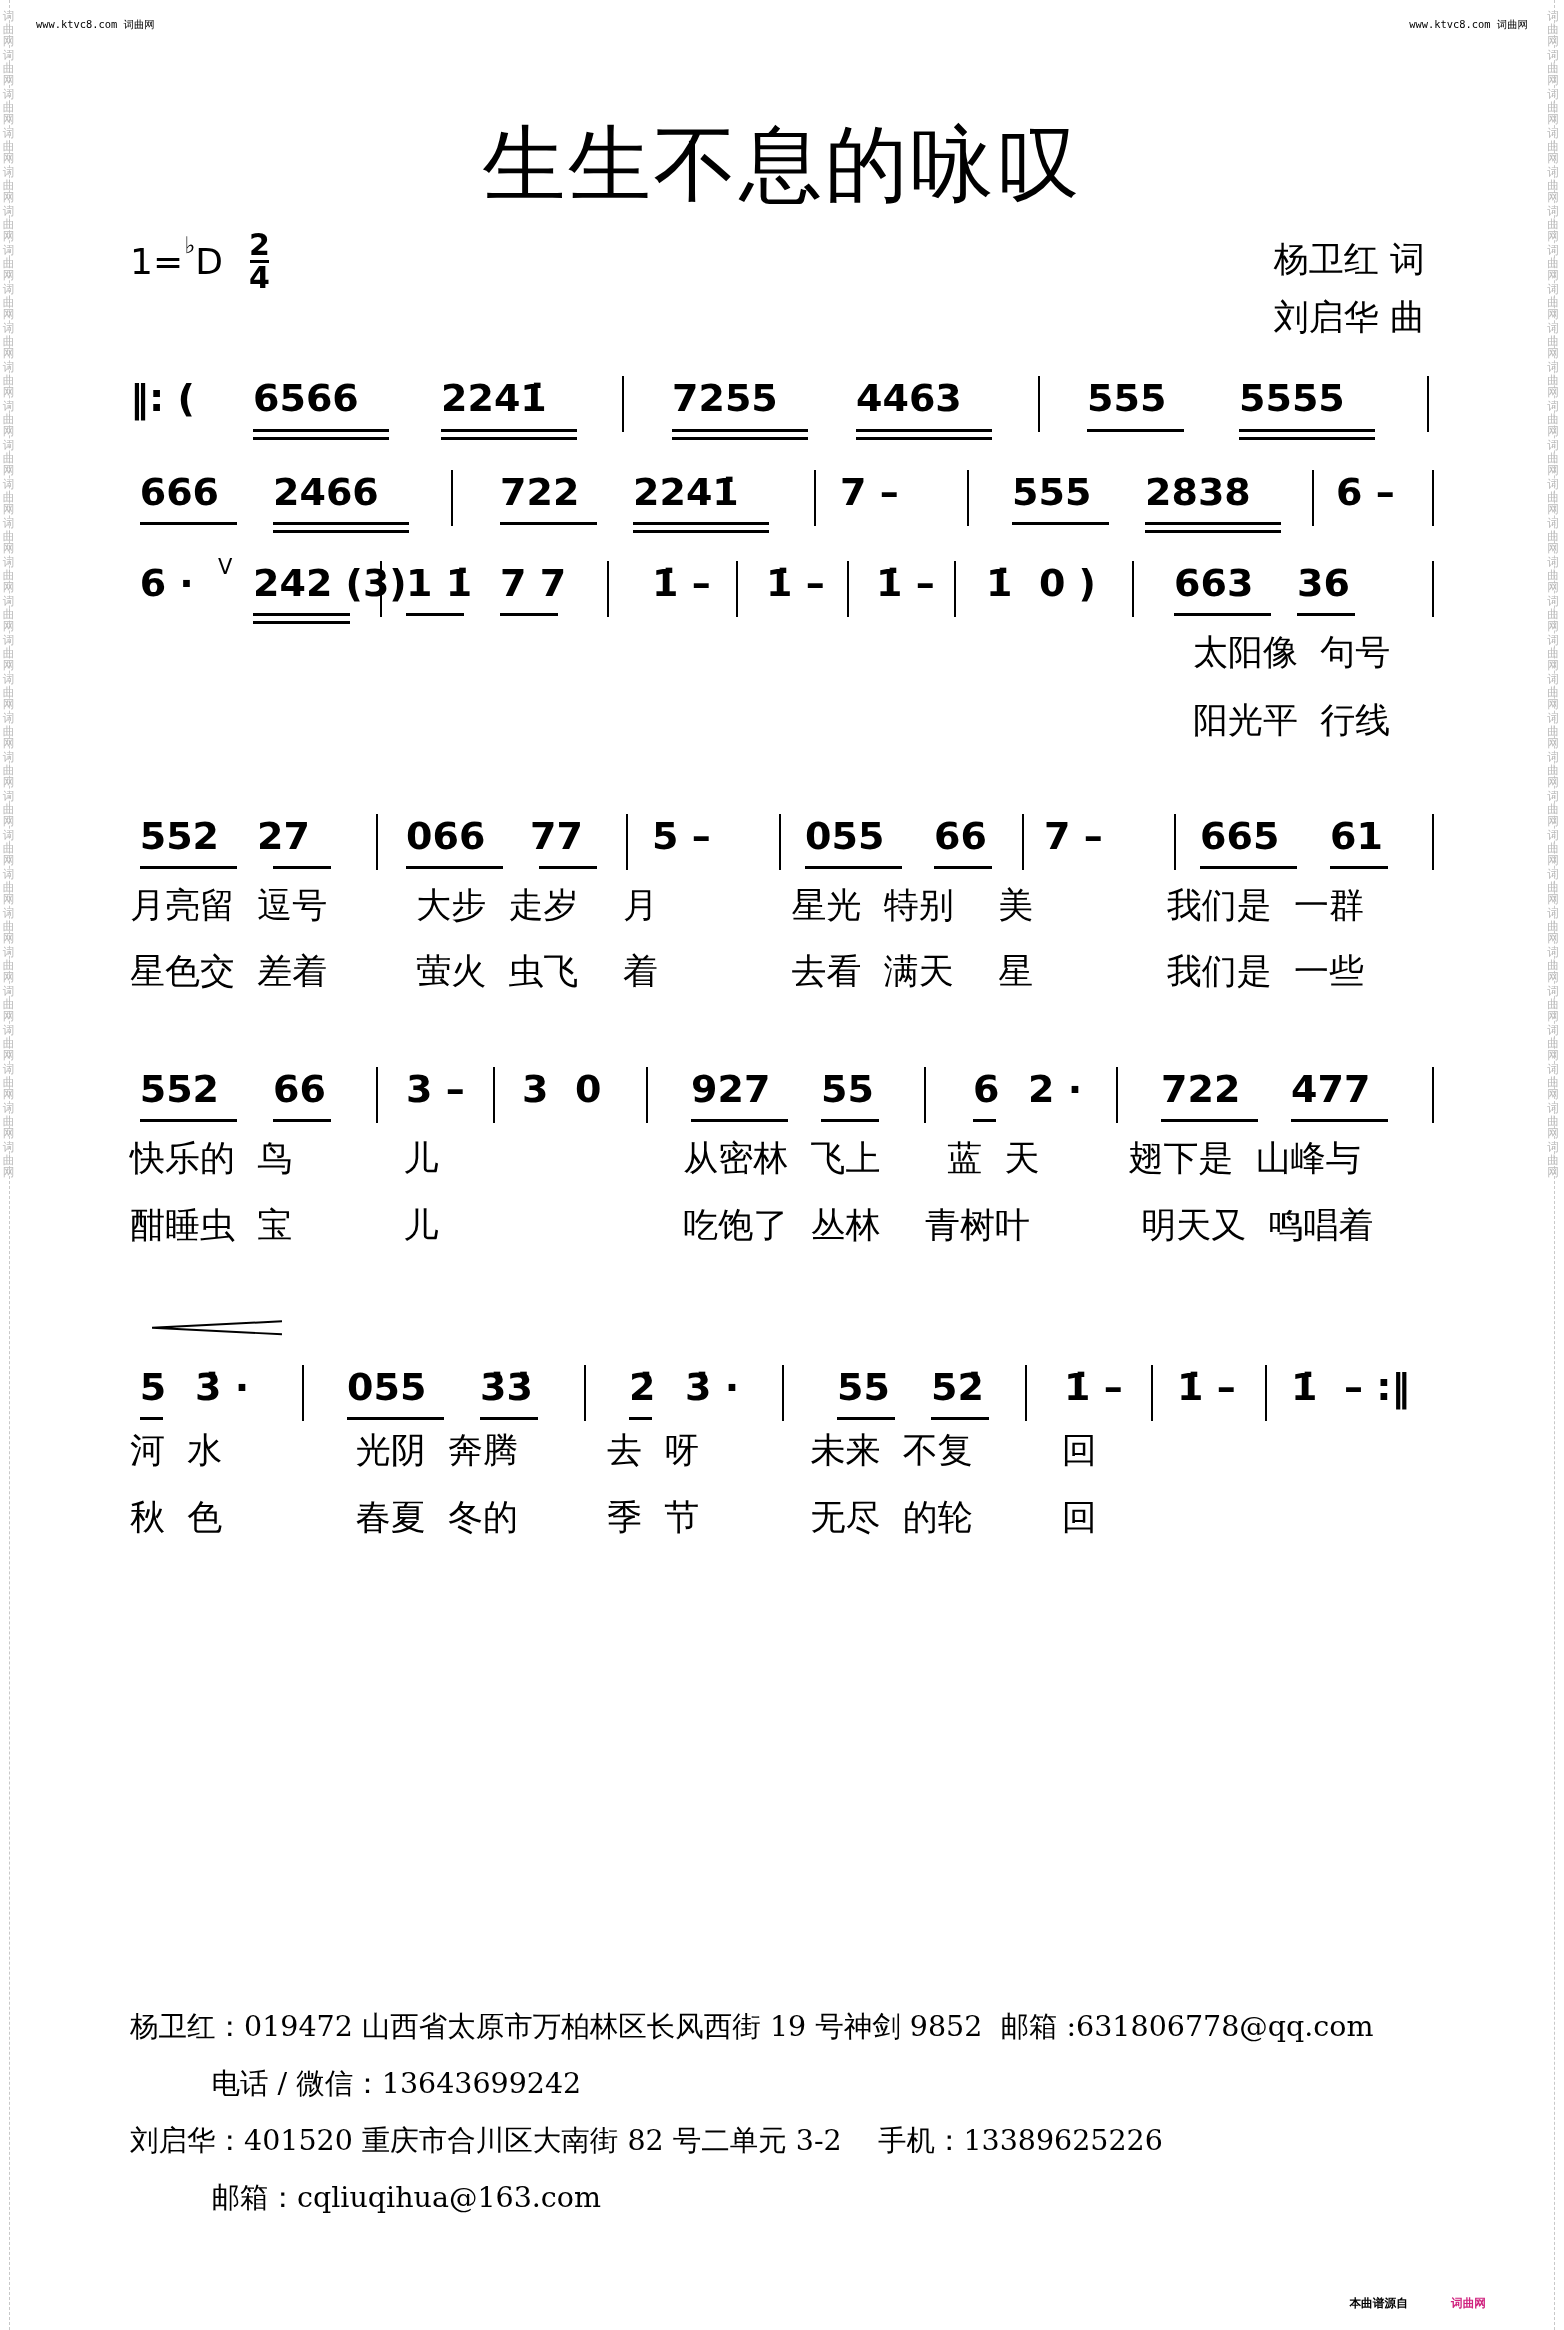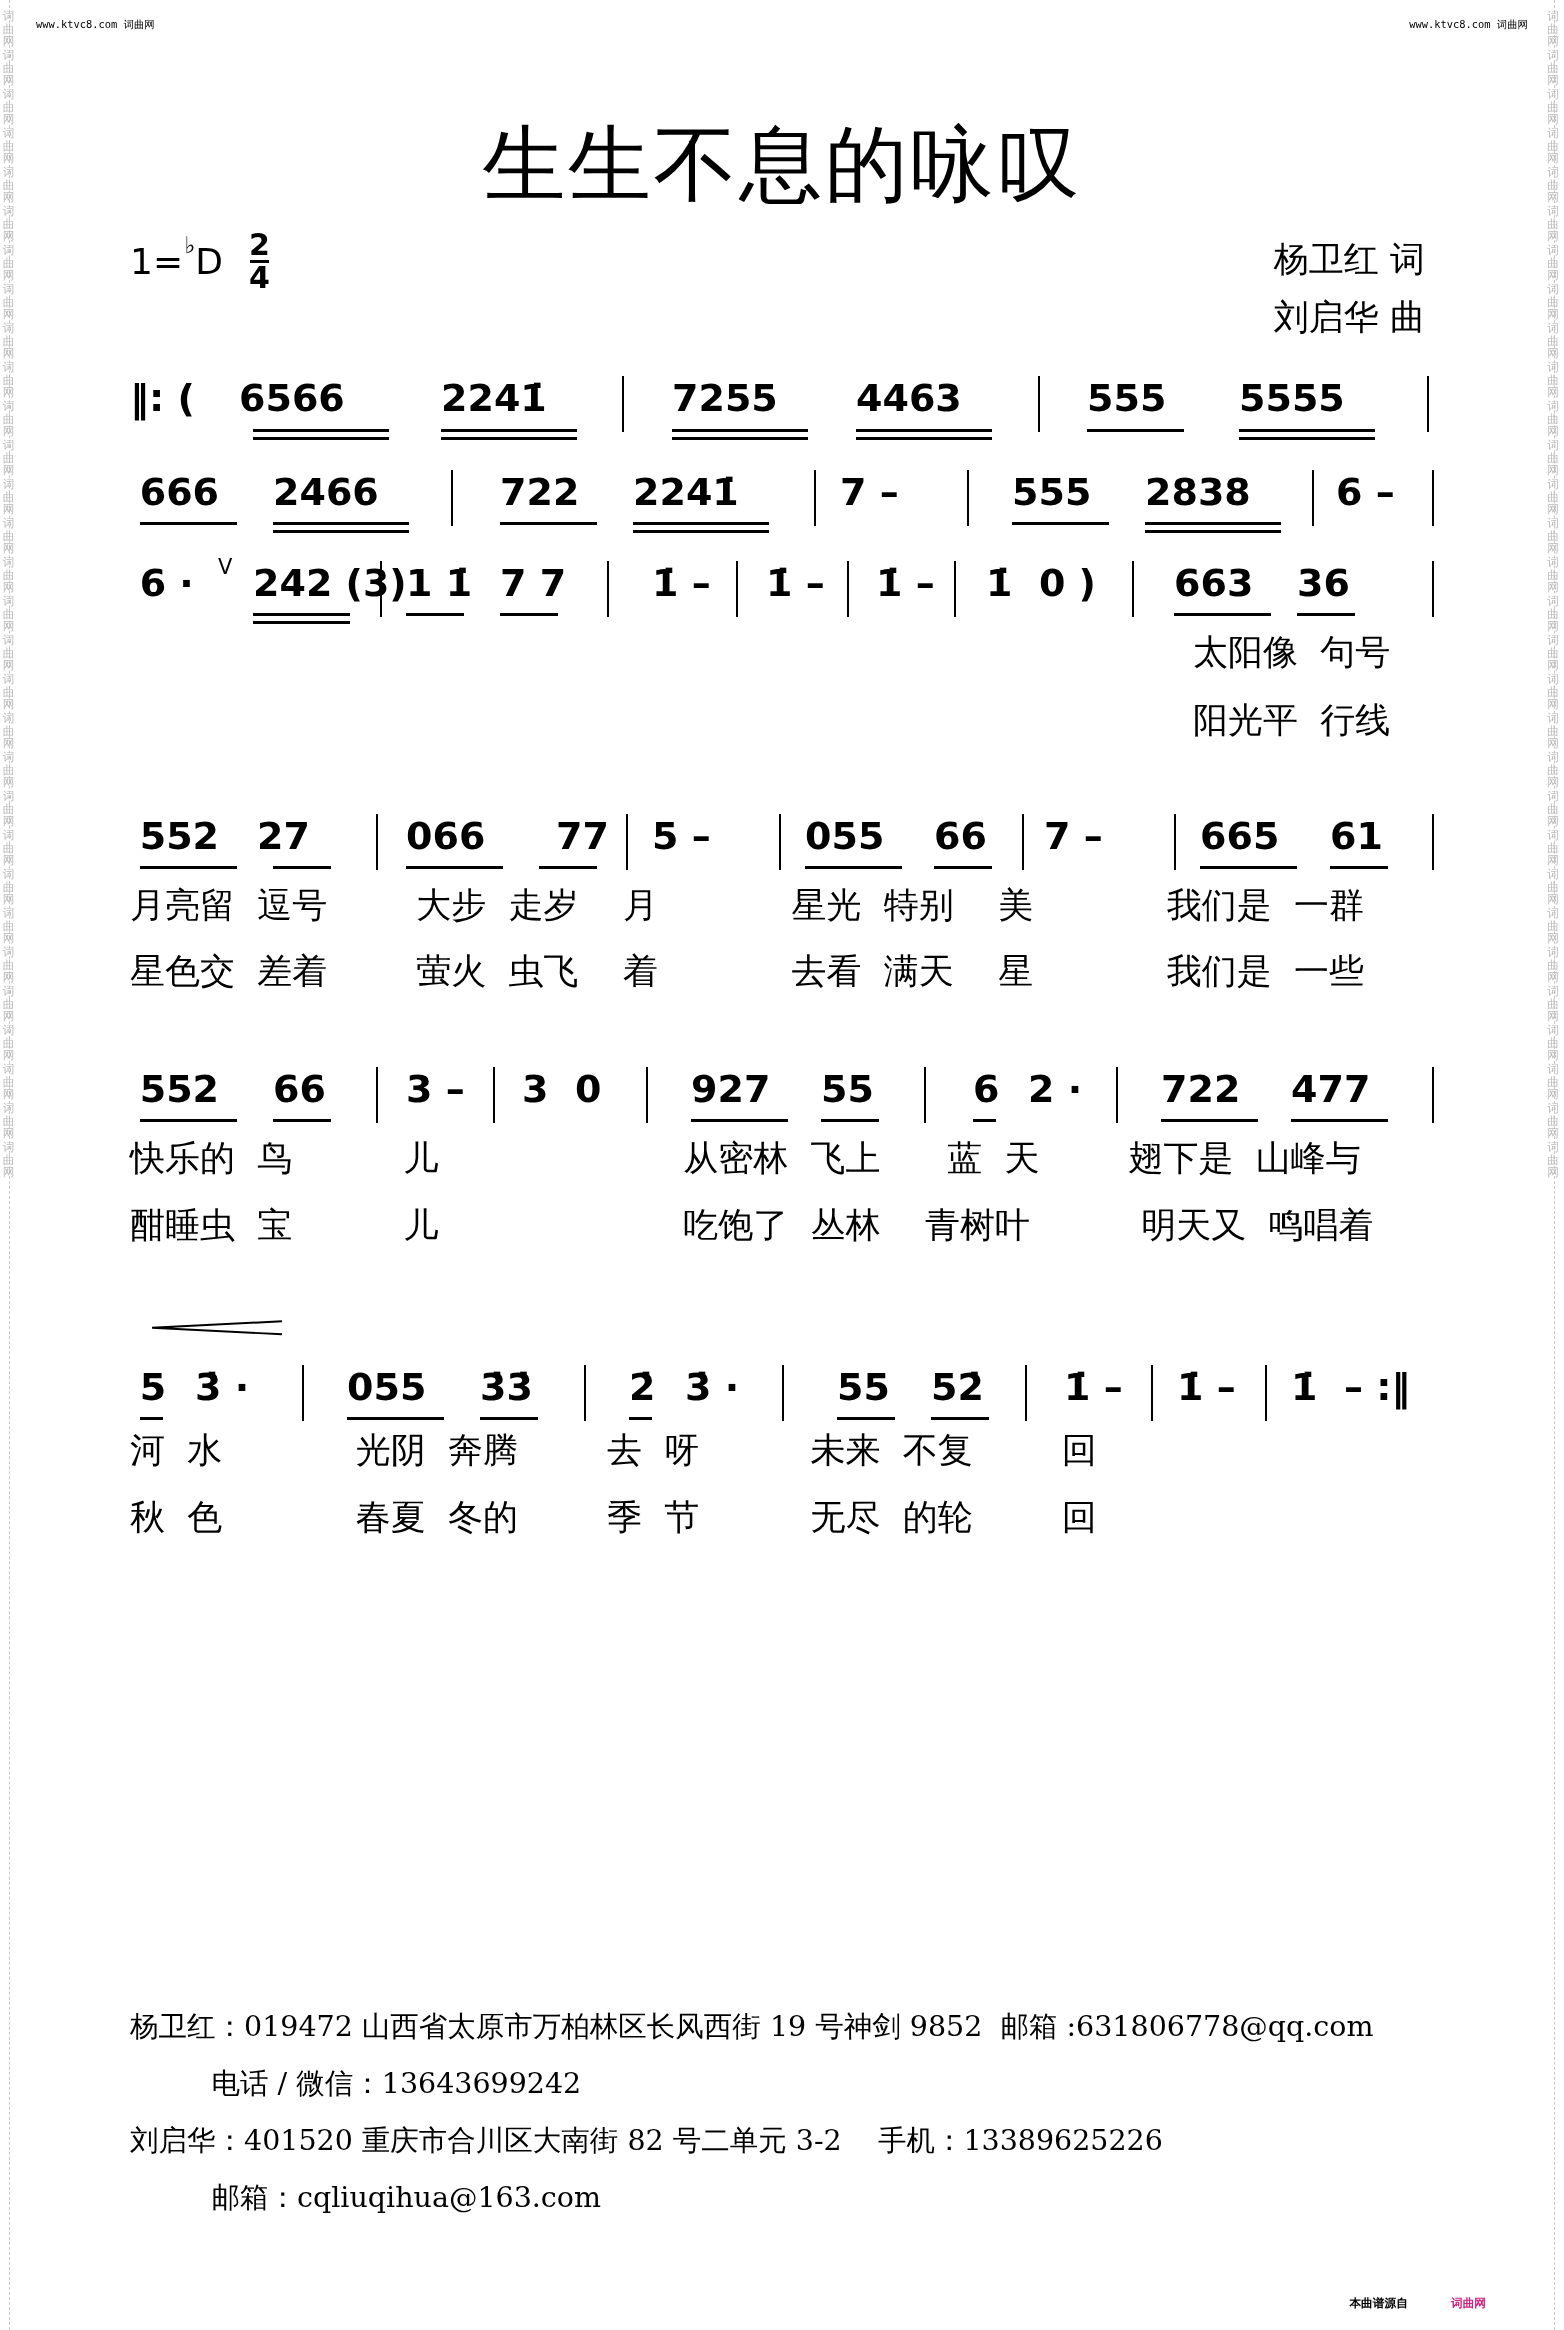--- a/index.html
+++ b/index.html
@@ -55,21 +55,21 @@
   </span>
 </div>
 
 <div class="credits">
   <div>杨卫红 词</div>
   <div>刘启华 曲</div>
 </div>
 
 <div class="row" style="top:376px">
   <span class="m" style="left:0">‖: (</span>
-  <span class="m" style="left:109px">6566</span>
+  <span class="m" style="left:123px">6566</span>
   <span class="m" style="left:311px">2241̇</span>
   <span class="bl" style="left:492px"></span>
   <span class="m" style="left:542px">7255</span>
   <span class="m" style="left:726px">4463</span>
   <span class="bl" style="left:908px"></span>
   <span class="m" style="left:957px">555</span>
   <span class="m" style="left:1109px">5555</span>
   <span class="bl" style="left:1297px"></span>
   <span class="ul" style="left:123px;top:53px;width:136px"></span>
   <span class="ul" style="left:123px;top:61px;width:136px"></span>
@@ -136,21 +136,21 @@
   <span class="ul" style="left:1167px;top:52px;width:58px"></span>
 </div>
 <div class="lyr" style="top:629px;left:1193px">太阳像  句号</div>
 <div class="lyr" style="top:697px;left:1193px">阳光平  行线</div>
 
 <div class="row" style="top:814px">
   <span class="m" style="left:9.7px">552</span>
   <span class="m" style="left:127px">27</span>
   <span class="bl" style="left:246px"></span>
   <span class="m" style="left:276px">066</span>
-  <span class="m" style="left:426px">77</span>
+  <span class="m" style="left:400px">77</span>
   <span class="bl" style="left:496px"></span>
   <span class="m" style="left:522px">5 –</span>
   <span class="bl" style="left:649px"></span>
   <span class="m" style="left:675px">055</span>
   <span class="m" style="left:804px">66</span>
   <span class="bl" style="left:892px"></span>
   <span class="m" style="left:914px">7 –</span>
   <span class="bl" style="left:1044px"></span>
   <span class="m" style="left:1070px">665</span>
   <span class="m" style="left:1200px">61</span>

